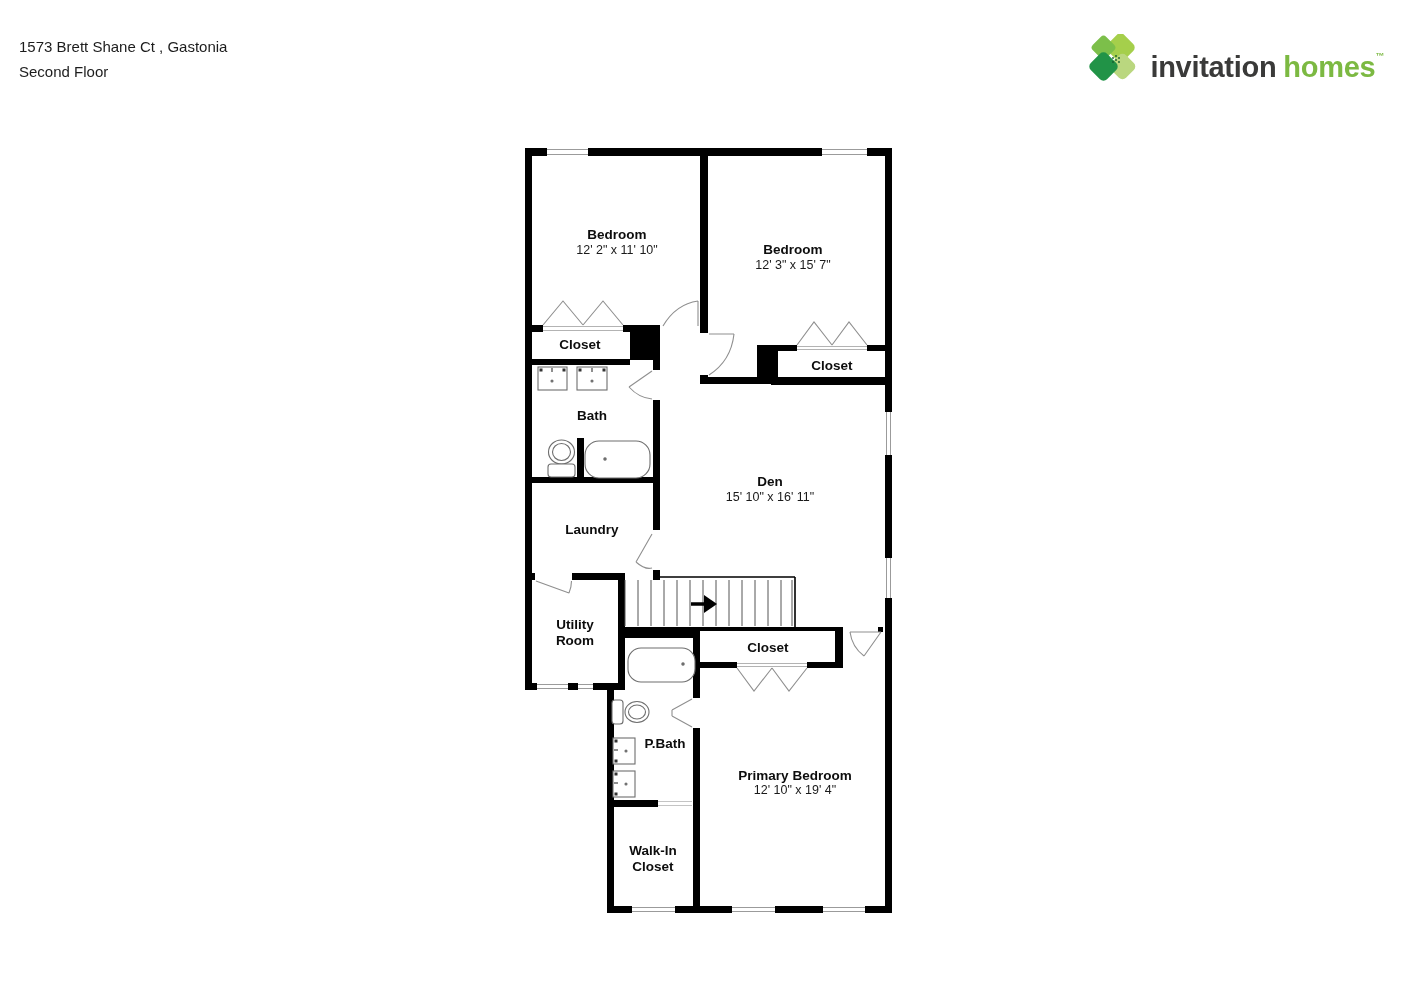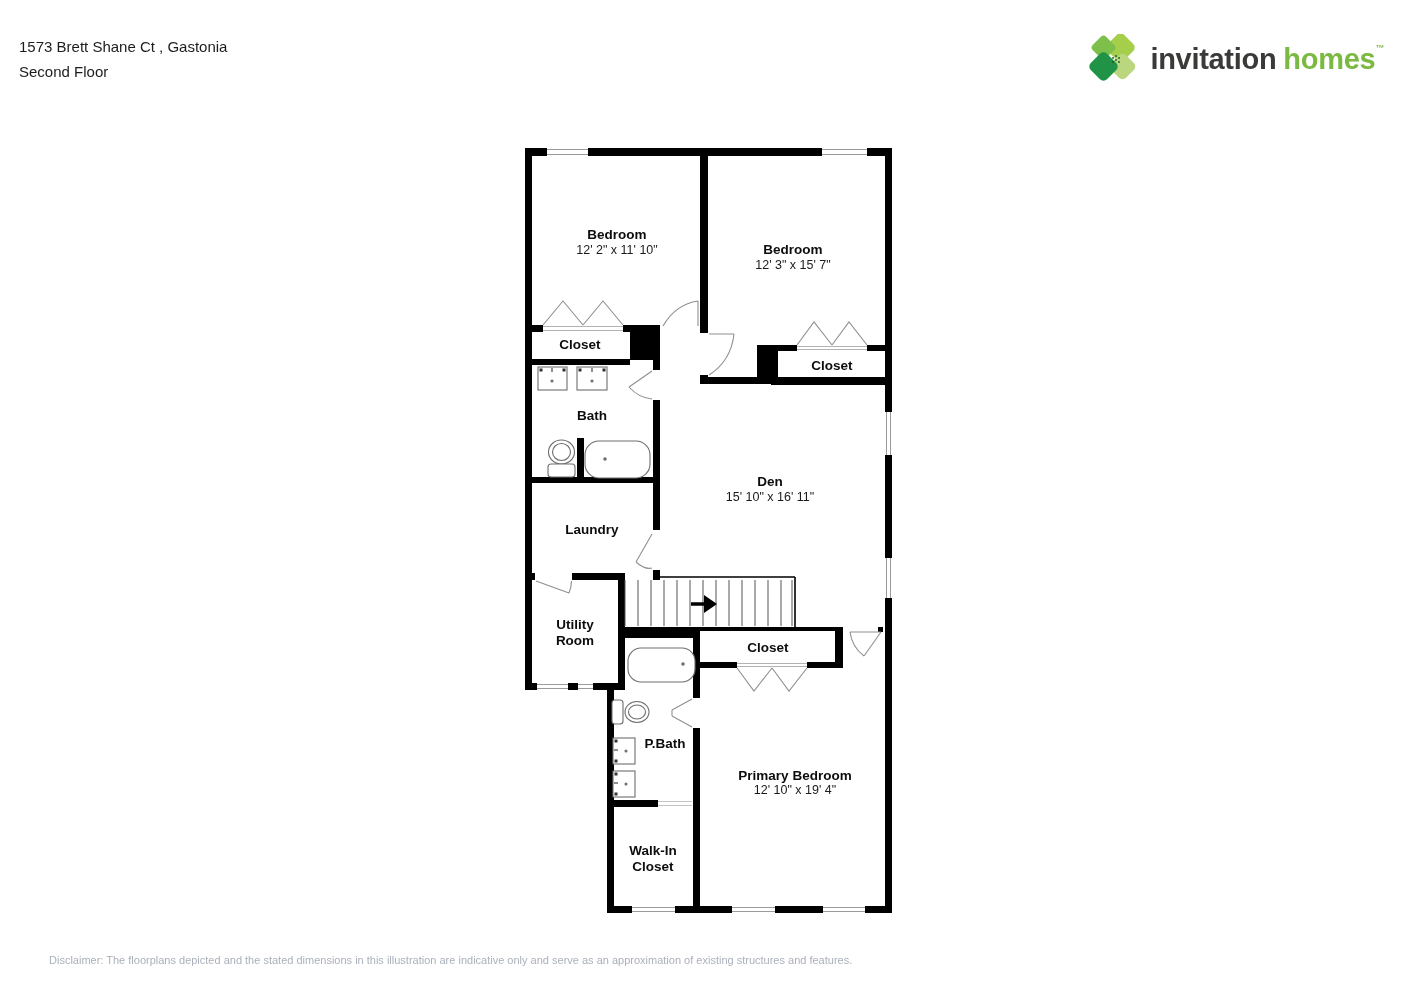--- a/index.html
+++ b/index.html
@@ -5,21 +5,21 @@
   html,body{margin:0;padding:0;background:#fff;}
   #page{
     position:relative;width:1414px;height:1000px;background:#ffffff;overflow:hidden;
     font-family:"Liberation Sans", sans-serif;
   }
   .address-block{
     position:absolute;left:19px;top:34px;color:#1c1c1c;
     font-size:15px;line-height:25px;
   }
   .logo{
-    position:absolute;top:34px;right:30px;display:flex;align-items:center;gap:11px;
+    position:absolute;top:34px;right:30px;display:flex;align-items:flex-end;gap:11px;
   }
   .logo-text{font-size:29px;font-weight:bold;letter-spacing:-0.3px;white-space:nowrap;}
   .logo-text .inv{color:#3a3a39;}
   .logo-text .hom{color:#7cb942;margin-left:7px;}
   .logo-text sup{font-size:9px;color:#7cb942;vertical-align:18px;}
   .disclaimer{
     position:absolute;left:49px;top:951px;color:#aab0bb;font-size:11px;line-height:18px;
   }
   #plan-svg{position:absolute;left:500px;top:130px;}
   .room-name{font-size:13.5px;font-weight:bold;fill:#0d0d0d;}
@@ -281,16 +281,15 @@
 
       <text class="room-name" x="295" y="650">Primary Bedroom</text>
       <text class="room-dims" x="295" y="664">12' 10" x 19' 4"</text>
 
       <text class="room-name" x="153" y="725">Walk-In</text>
       <text class="room-name" x="153" y="741">Closet</text>
     </g>
   </svg>
 
   <div class="disclaimer">
-    <div>Disclaimer: The floorplans depicted and the stated dimensions in this illustration are indicative only and serve as an approximation of existing structures and features.</div>
   </div>
 
 </div>
 
 </body></html>

